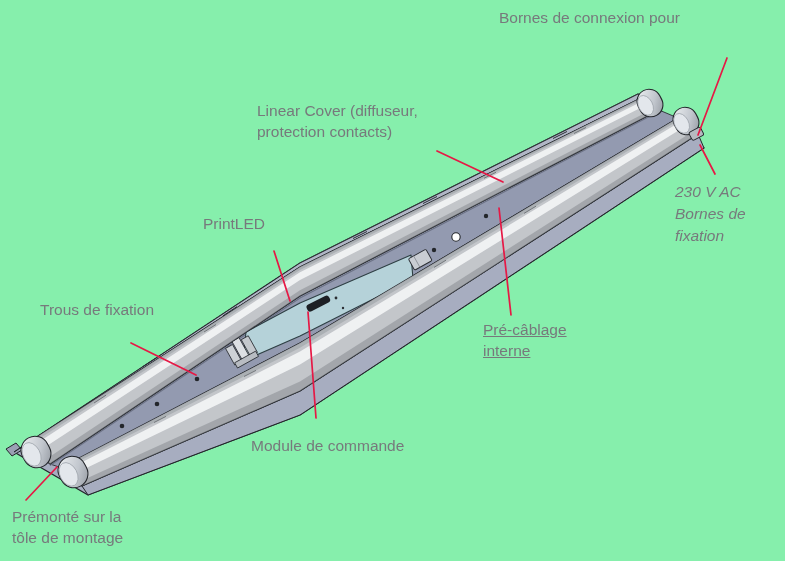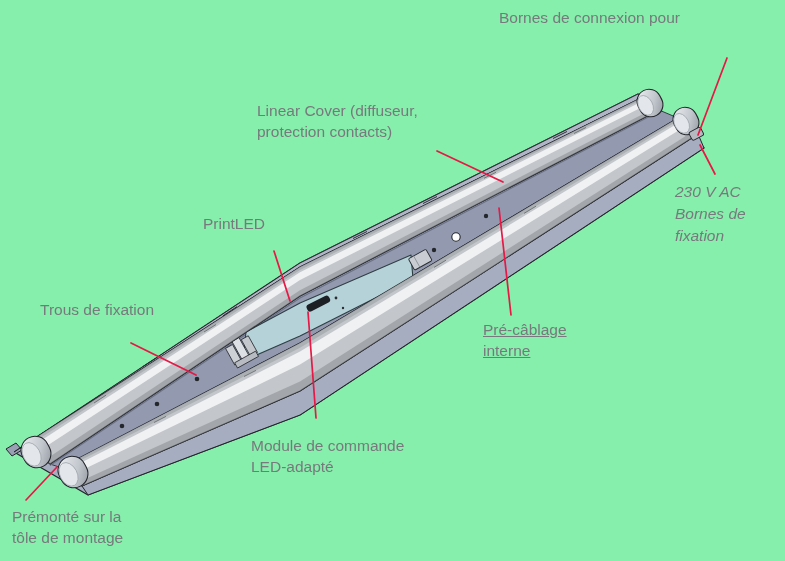--- a/index.html
+++ b/index.html
@@ -159,21 +159,20 @@
     <div>Trous de fixation</div>
   </div>
 
   <div class="label" id="l-precablage">
     <div>Pré-câblage</div>
     <div>interne</div>
   </div>
 
   <div class="label" id="l-module">
     <div>Module de commande</div>
-    <div>LED-adapté</div>
   </div>
 
   <div class="label" id="l-premonte">
     <div>Prémonté sur la</div>
     <div>tôle de montage</div>
   </div>
 
 </div>
 
 </body></html>

